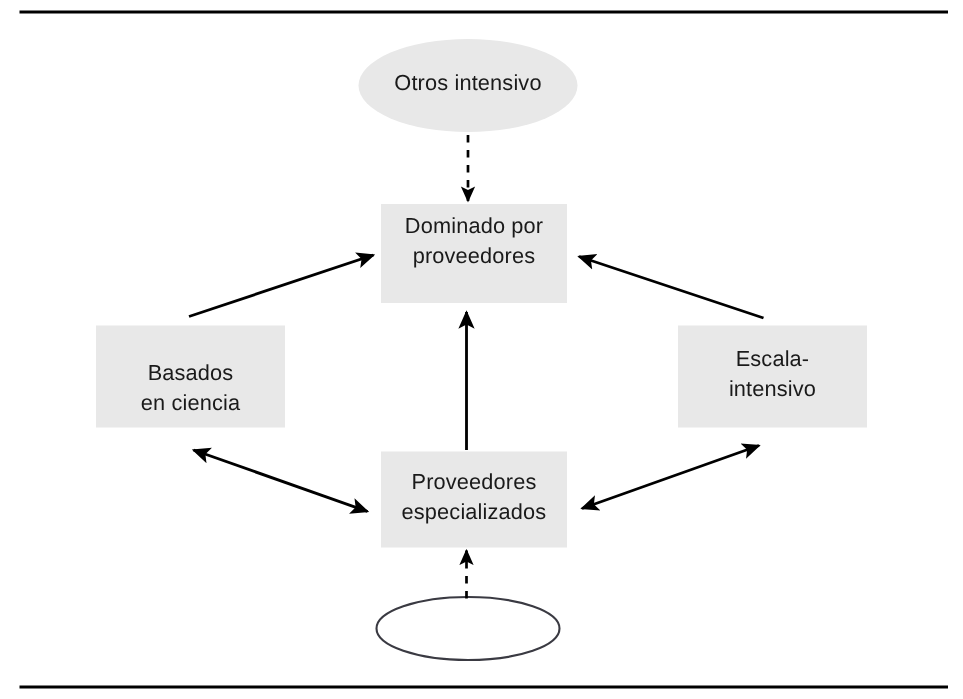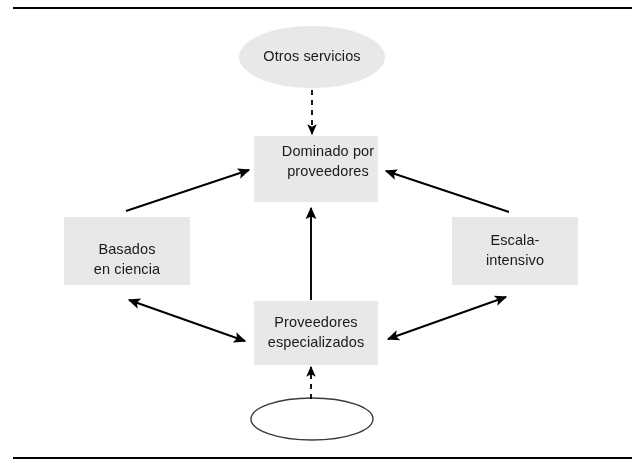--- a/index.html
+++ b/index.html
@@ -82,23 +82,23 @@
         <line x1="312" y1="90" x2="312" y2="134" stroke="#000000" stroke-width="1.8" stroke-dasharray="5,5" marker-end="url(#arrowDashed)"></line>
         <line x1="126" y1="211" x2="249" y2="170" stroke="#000000" stroke-width="1.9" marker-end="url(#arrowSolid)"></line>
         <line x1="509" y1="212" x2="386" y2="171" stroke="#000000" stroke-width="1.9" marker-end="url(#arrowSolid)"></line>
         <line x1="311" y1="300" x2="311" y2="208" stroke="#000000" stroke-width="1.9" marker-end="url(#arrowSolid)"></line>
         <line x1="129" y1="300" x2="245" y2="341" stroke="#000000" stroke-width="1.9" marker-end="url(#arrowSolid)" marker-start="url(#arrowSolid)"></line>
         <line x1="388" y1="339" x2="506" y2="297" stroke="#000000" stroke-width="1.9" marker-end="url(#arrowSolid)" marker-start="url(#arrowSolid)"></line>
         <line x1="311" y1="399" x2="311" y2="367" stroke="#000000" stroke-width="1.8" stroke-dasharray="5,5" marker-end="url(#arrowDashed)"></line>
       </g>
   </svg>
 
-  <div class="node-label" style="left:239px; top:26px; width:146px; height:62px;">Otros servicios</div>
+  <div class="node-label" style="left:239px; top:26px; width:146px; height:62px;">Otros intensivo</div>
 
-  <div class="node-label" style="left:254px; top:136px; width:124px; height:52px;padding-left:12px;">Dominado por
+  <div class="node-label" style="left:254px; top:136px; width:124px; height:52px;">Dominado por
 proveedores</div>
 
   <div class="node-label" style="left:64px; top:217px; width:126px; height:85px;">Basados
 en ciencia</div>
 
   <div class="node-label" style="left:452px; top:217px; width:126px; height:68px;">Escala-
 intensivo</div>
 
   <div class="node-label" style="left:254px; top:301px; width:124px; height:64px;">Proveedores
 especializados</div>

